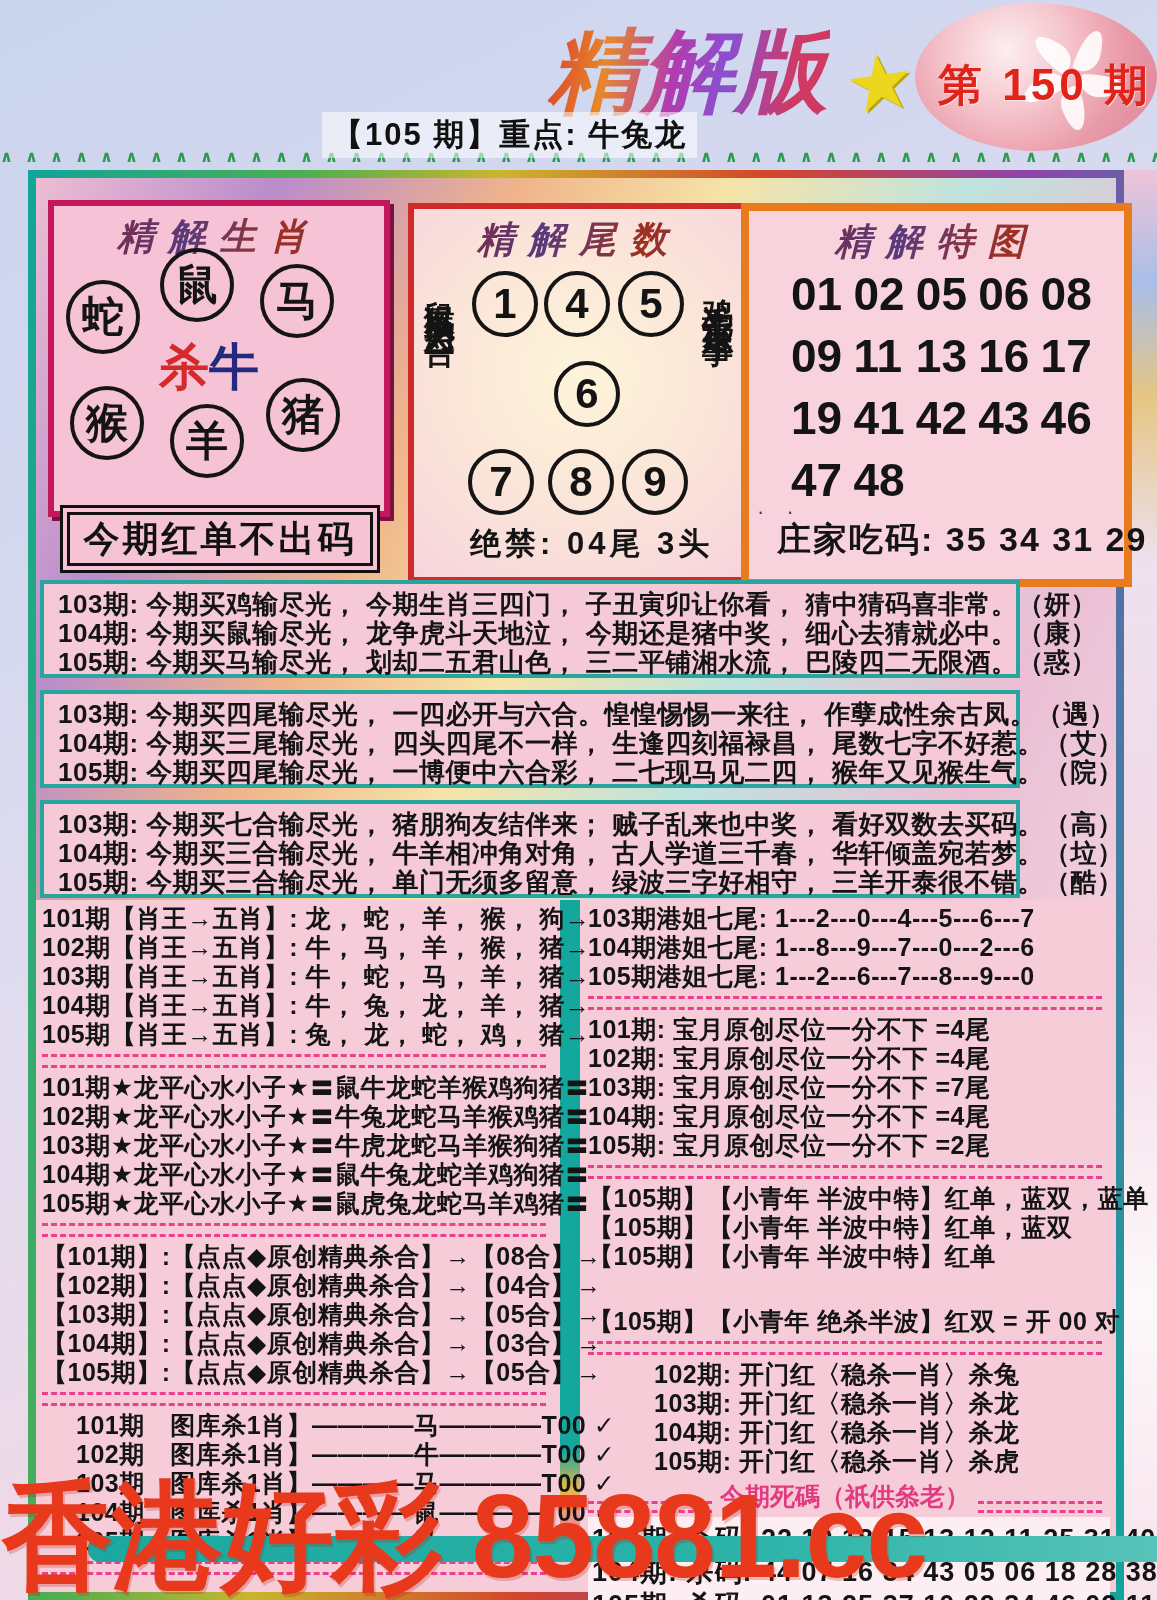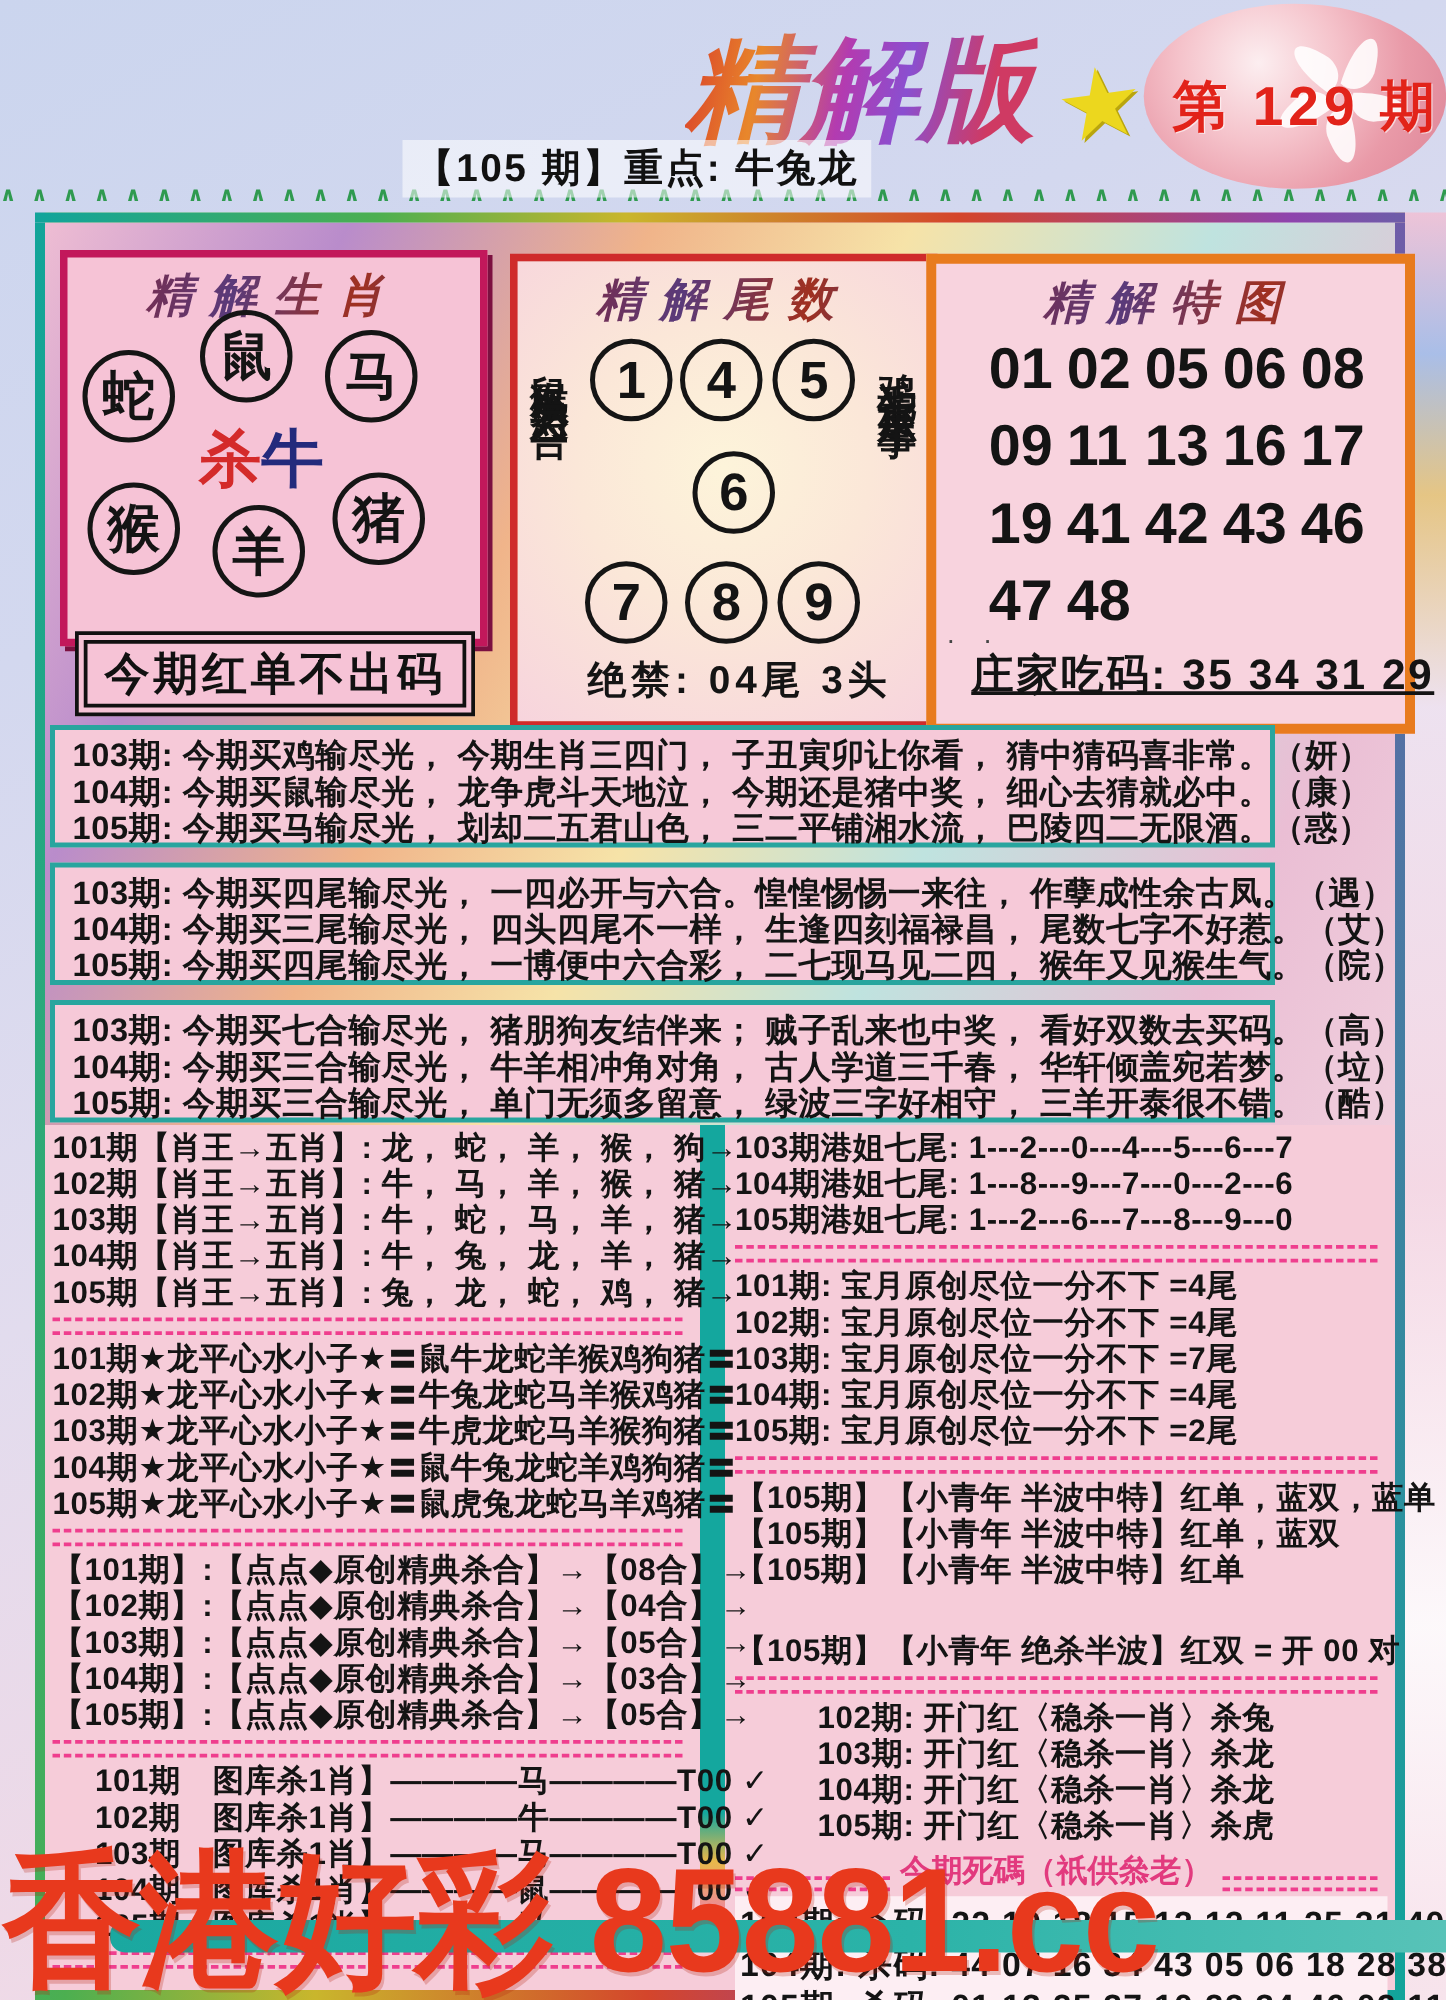--- a/index.html
+++ b/index.html
@@ -90,21 +90,21 @@
     border:8px solid #e87b1e;background:#f8d3de;
   }
   .special-grid{
     position:absolute;left:42px;top:56px;width:312px;
     display:grid;grid-template-columns:repeat(5,1fr);row-gap:8px;
     font-size:46px;font-weight:900;color:#141414;
   }
   .special-grid span{text-align:left;}
   .special-dots{position:absolute;left:8px;top:288px;font-size:22px;color:#444;letter-spacing:8px;}
   .banker-line{position:absolute;left:28px;top:306px;font-size:34px;font-weight:900;color:#141414;
-    white-space:nowrap;letter-spacing:2px;text-decoration:underline;}
+    white-space:nowrap;letter-spacing:2px;}
   
   .poem-block{
     left:4px;width:980px;height:98px;background:#f6c9d8;border:4px solid #28a59e;
     padding:6px 14px;box-sizing:border-box;
   }
   .poem-line{font-size:26px;font-weight:800;color:#141414;line-height:29px;white-space:nowrap;letter-spacing:0.5px;}
   
   .bottom-section{left:0;top:722px;width:1080px;height:692px;background:#f6ccd9;}
   .col-divider{
     position:absolute;left:524px;top:0;width:20px;height:640px;
@@ -145,21 +145,21 @@
       <path d="M0,-8 C10,-40 28,-44 20,-14 C16,-4 6,-2 0,-8 Z" transform="rotate(0)"></path>
       <path d="M0,-8 C10,-40 28,-44 20,-14 C16,-4 6,-2 0,-8 Z" transform="rotate(72)"></path>
       <path d="M0,-8 C10,-40 28,-44 20,-14 C16,-4 6,-2 0,-8 Z" transform="rotate(144)"></path>
       <path d="M0,-8 C10,-40 28,-44 20,-14 C16,-4 6,-2 0,-8 Z" transform="rotate(216)"></path>
       <path d="M0,-8 C10,-40 28,-44 20,-14 C16,-4 6,-2 0,-8 Z" transform="rotate(288)"></path>
     </g>
   </g>
 </svg>
 <div class="abs main-title"><span>精解版</span></div>
 <div class="abs title-star">★</div>
-<div class="abs issue-badge">第 129 期</div>
+<div class="abs issue-badge">第 150 期</div>
 <div class="abs highlight-note">【105 期】重点:  牛兔龙</div>
 <div class="abs zigzag">∧∧∧∧∧∧∧∧∧∧∧∧∧∧∧∧∧∧∧∧∧∧∧∧∧∧∧∧∧∧∧∧∧∧∧∧∧∧∧∧∧∧∧∧∧∧∧∧</div>
 <div class="abs right-strip"></div>
 
 <div class="abs frame">
 
   <div class="abs zodiac-box">
     <div class="box-title">精解生肖</div>
     <div class="zcircle" style="left:106px;top:42px;">鼠</div>
     <div class="zcircle" style="left:12px;top:74px;">蛇</div>

